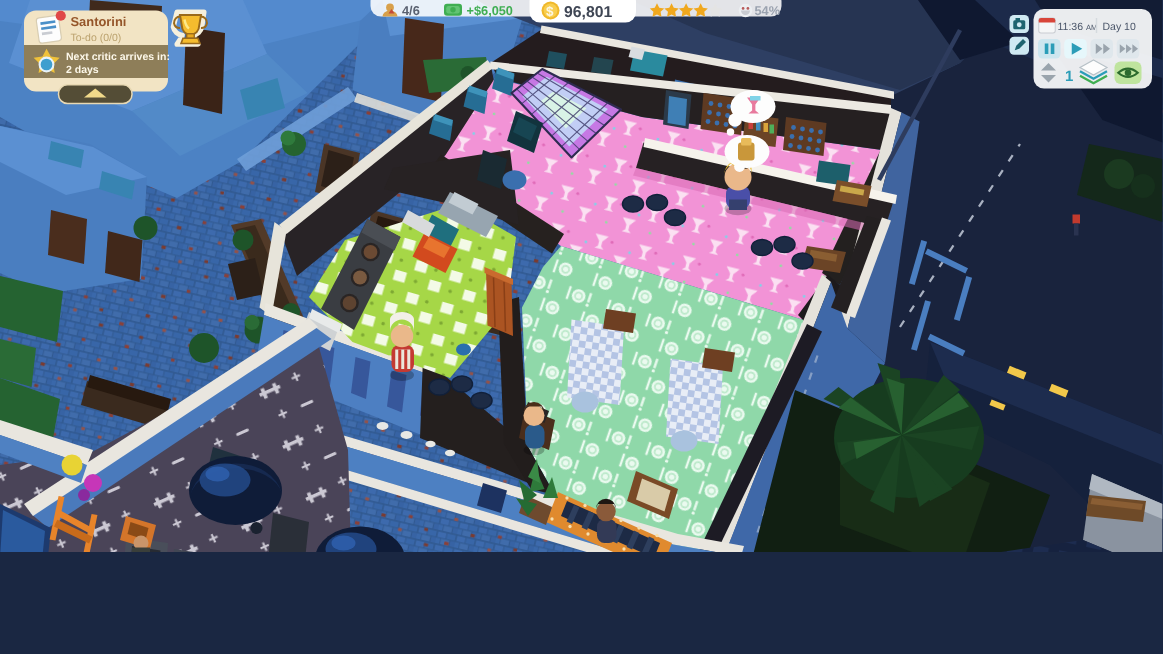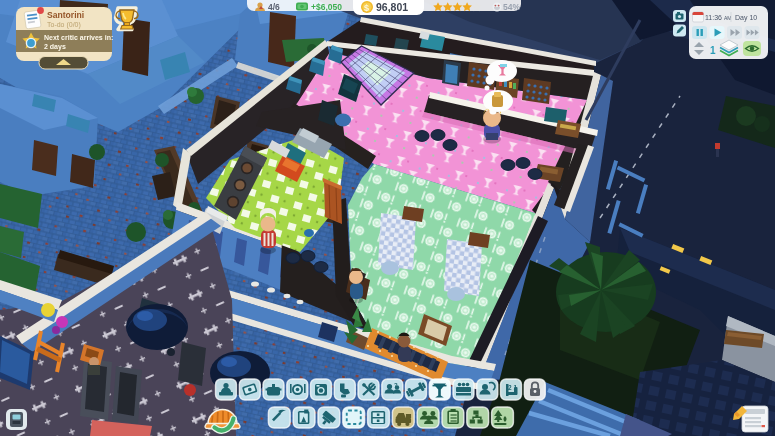--- a/index.html
+++ b/index.html
@@ -1,16 +1,16 @@
 <!DOCTYPE html>
 <html><head>
 <meta charset="utf-8">
 <style>
 html,body{margin:0;padding:0;background:#1a2742;}
-.stage{position:relative;width:775px;height:436px;overflow:hidden;font-family:"Liberation Sans",sans-serif;text-align:center;}
+.stage{position:relative;width:775px;height:368px;overflow:hidden;font-family:"Liberation Sans",sans-serif;text-align:center;}
 .stage svg{position:absolute;left:0;top:0;}
 </style>
 </head>
 <body>
 <div class="stage">
 <svg id="scene" width="775" height="436" viewBox="0 0 775 436">
 <defs>
 <pattern id="cobble" width="13" height="9" patternUnits="userSpaceOnUse" patternTransform="rotate(13)">
   <rect width="13" height="9" fill="#315a92"></rect>
   <rect x="0.5" y="0.5" width="5.6" height="3.6" fill="#3d6aad"></rect>

